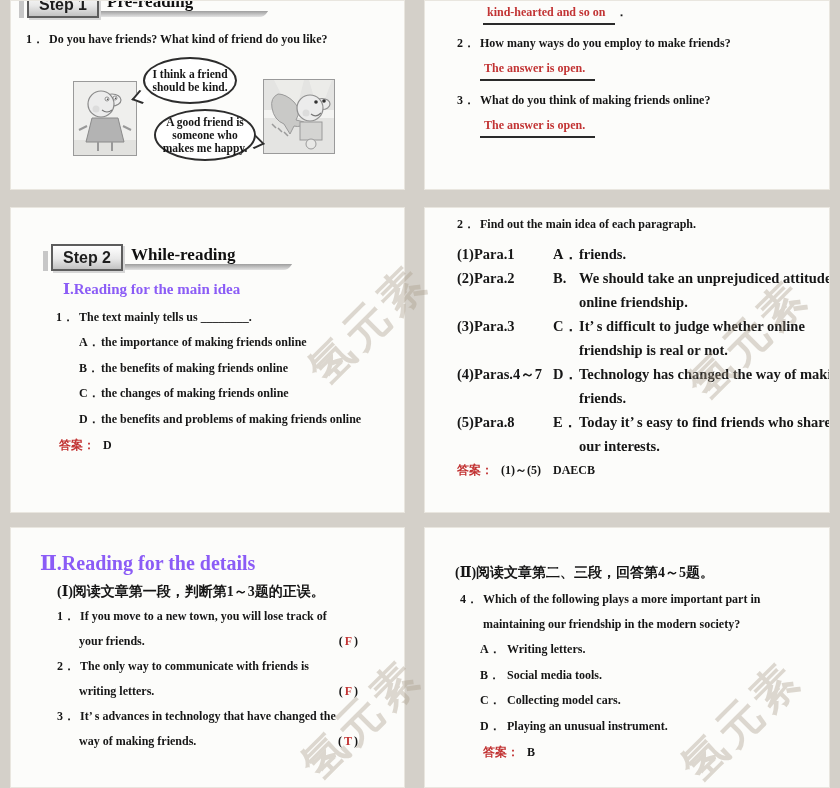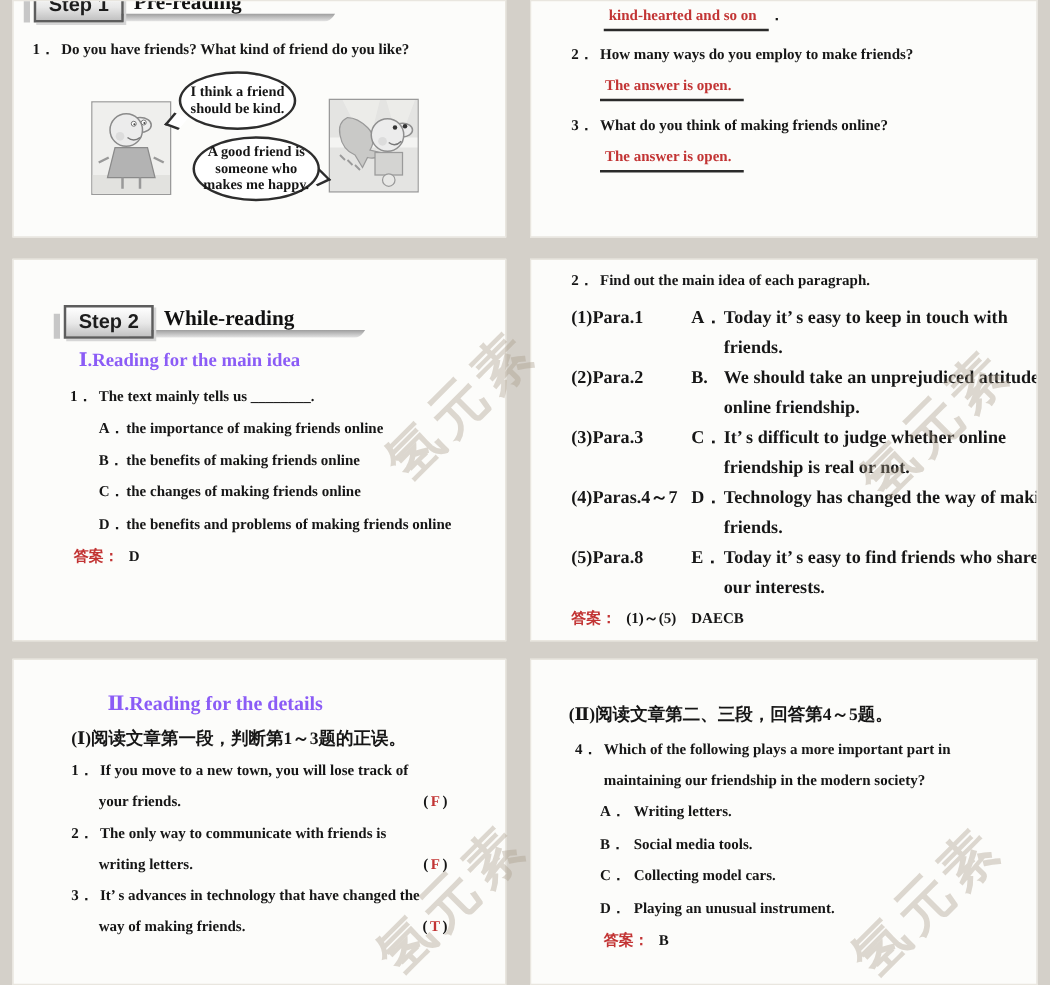--- a/index.html
+++ b/index.html
@@ -192,21 +192,20 @@
   <div class="panel" id="p2r">
     <div class="row t" style="padding-left:32px; margin-top:8px;">
       <span class="num">2．</span>
       <span>Find out the main idea of each paragraph.</span>
     </div>
     <div style="margin-top:9px;">
       <div class="pair">
         <span class="lbl">(1)Para.1</span>
         <span class="ltr">A．</span>
         <span class="lines">
-          <div>Today it’ s easy to keep in touch with</div>
           <div>friends.</div>
         </span>
       </div>
       <div class="pair">
         <span class="lbl">(2)Para.2</span>
         <span class="ltr">B.</span>
         <span class="lines">
           <div>We should take an unprejudiced attitude to</div>
           <div>online friendship.</div>
         </span>
@@ -235,21 +234,21 @@
           <div>our interests.</div>
         </span>
       </div>
     </div>
     <div class="t ansline" style="padding-left:32px; margin-top:4px;">
       <span class="pre">答案：</span><span class="val">(1)～(5)　DAECB</span>
     </div>
   </div>
 
   <div class="panel" id="p3l">
-    <div class="t green" style="padding-left:75px; margin-top:27px; font-size:16px;">Ⅱ.Reading for the details</div>
+    <div class="t green" style="padding-left:29px; margin-top:27px; font-size:20px;">Ⅱ.Reading for the details</div>
     <div class="t" style="padding-left:46px; margin-top:11px; font-size:14px;">(Ⅰ)阅读文章第一段，判断第1～3题的正误。</div>
     <div class="tf1 t" style="margin-top:8px;">
       <span class="num">1．</span>
       <span>If you move to a new town, you will lose track of</span>
     </div>
     <div class="tf2 t" style="margin-top:8px;">
       <span>your friends.</span>
       <span class="mark"><span class="paren">(</span><span class="fv">F</span><span class="paren">)</span></span>
     </div>
     <div class="tf1 t" style="margin-top:8px;">

